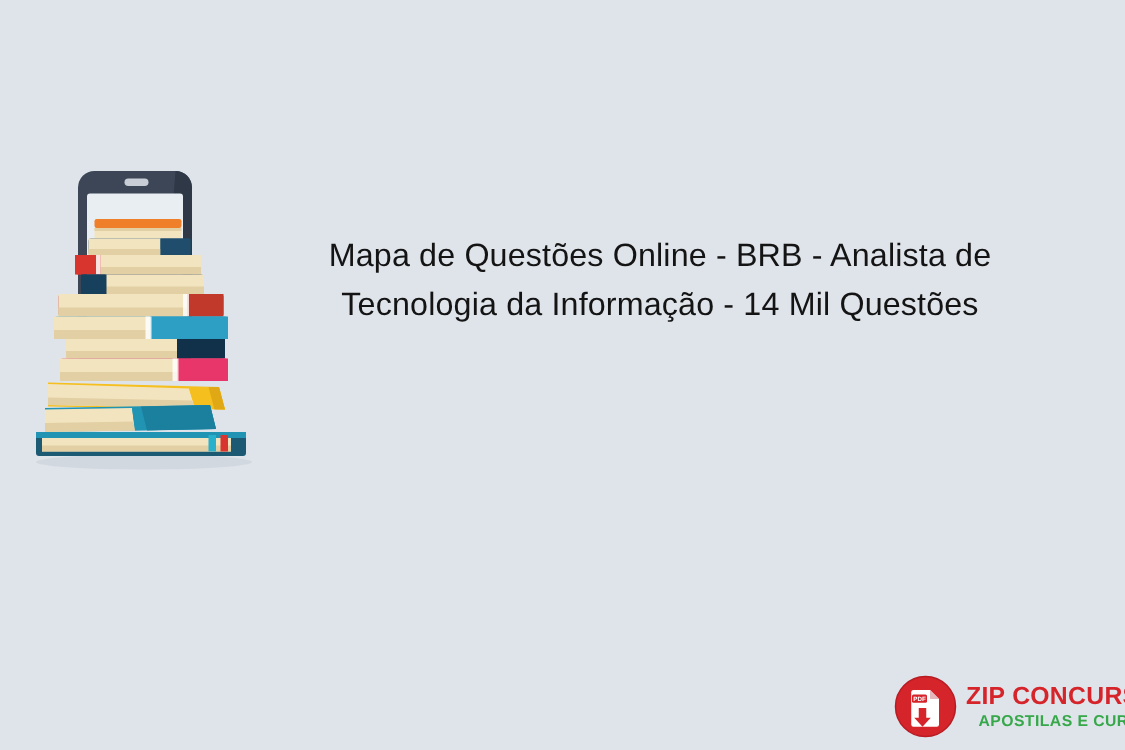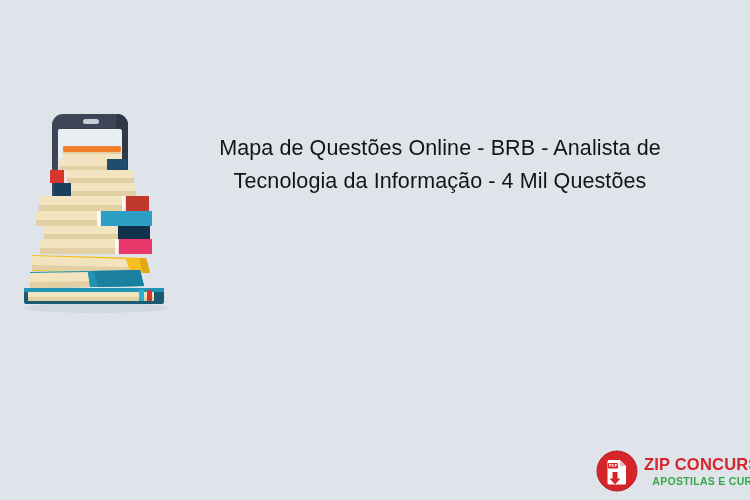--- a/index.html
+++ b/index.html
@@ -32,21 +32,21 @@
   #illustration svg {
     display: block;
     width: 160px;
     height: 205px;
   }
 
   
   #headline {
     position: absolute;
     left: 186px;
-    top: 132px;
+    top: 154px;
     width: 508px;
     text-align: center;
     color: #141414;
     font-size: 21.5px;
     line-height: 33px;
     font-weight: 400;
     letter-spacing: 0.1px;
   }
   #headline .line {
     display: block;
@@ -191,21 +191,21 @@
         <rect x="14" y="185" width="126" height="4" fill="#e2cfa4"></rect>
         <rect x="10" y="176" width="140" height="4" fill="#2194b4"></rect>
         <rect x="125" y="178" width="5" height="11" fill="#29b0cc"></rect>
         <rect x="133" y="178" width="5" height="11" fill="#d8352f"></rect>
       </g>
     </svg>
   </div>
 
   <div id="headline">
     <span class="line">Mapa de Questões Online - BRB - Analista de</span>
-    <span class="line">Tecnologia da Informação - 4 Mil Questões</span>
+    <span class="line">Tecnologia da Informação - 14 Mil Questões</span>
   </div>
 
   <div id="brand-logo">
     <span id="brand-mark">
       <svg viewBox="0 0 42 42" xmlns="http://www.w3.org/2000/svg">
         <circle cx="21" cy="21" r="20" fill="#d6242b"></circle>
         <circle cx="21" cy="21" r="20" fill="none" stroke="#b81c23" stroke-width="1"></circle>
         <path d="M13 10 h11 l6 6 v17 a1.5 1.5 0 0 1 -1.5 1.5 h-15.5 a1.5 1.5 0 0 1 -1.5 -1.5 v-21.5 a1.5 1.5 0 0 1 1.5 -1.5 z" fill="#ffffff"></path>
         <path d="M24 10 l6 6 h-6 z" fill="#e3b8ba"></path>
         <rect x="12" y="13" width="10" height="5.5" rx="1" fill="#d6242b"></rect>

